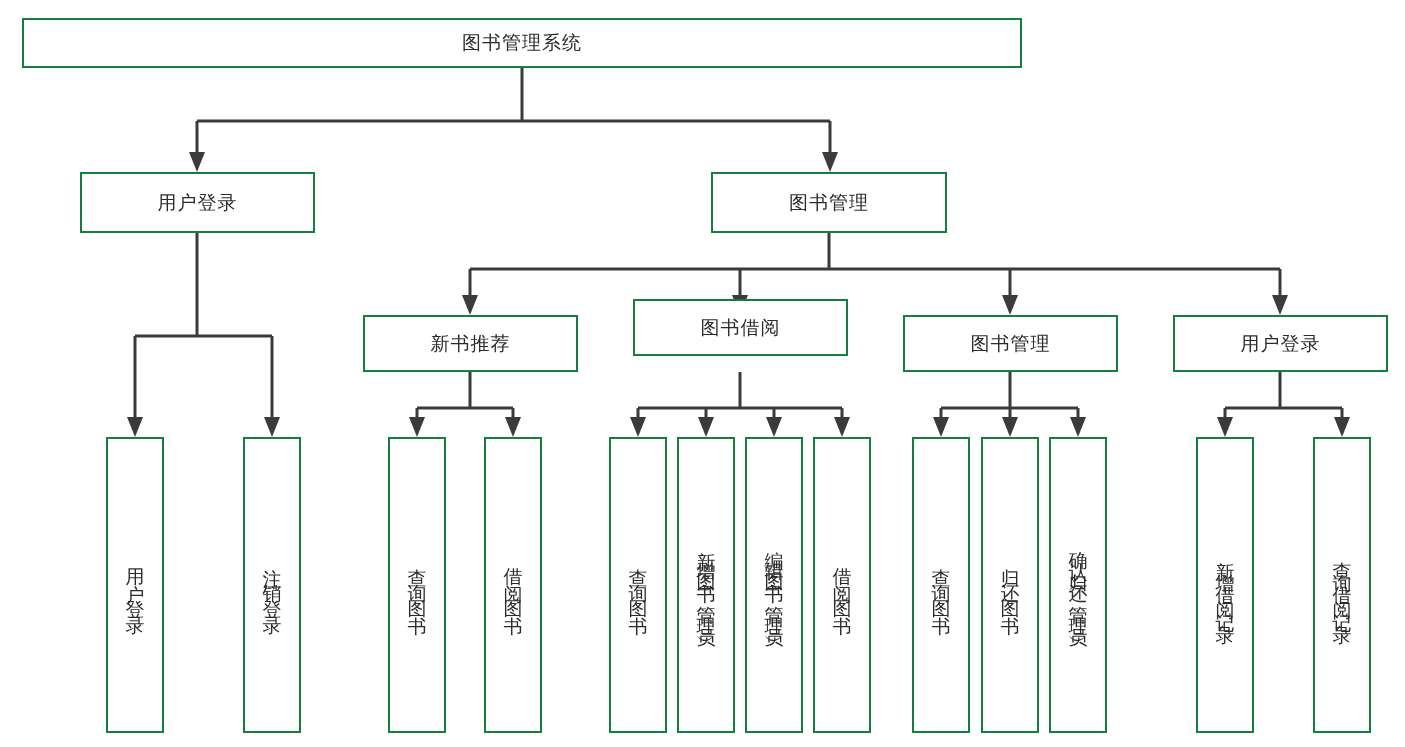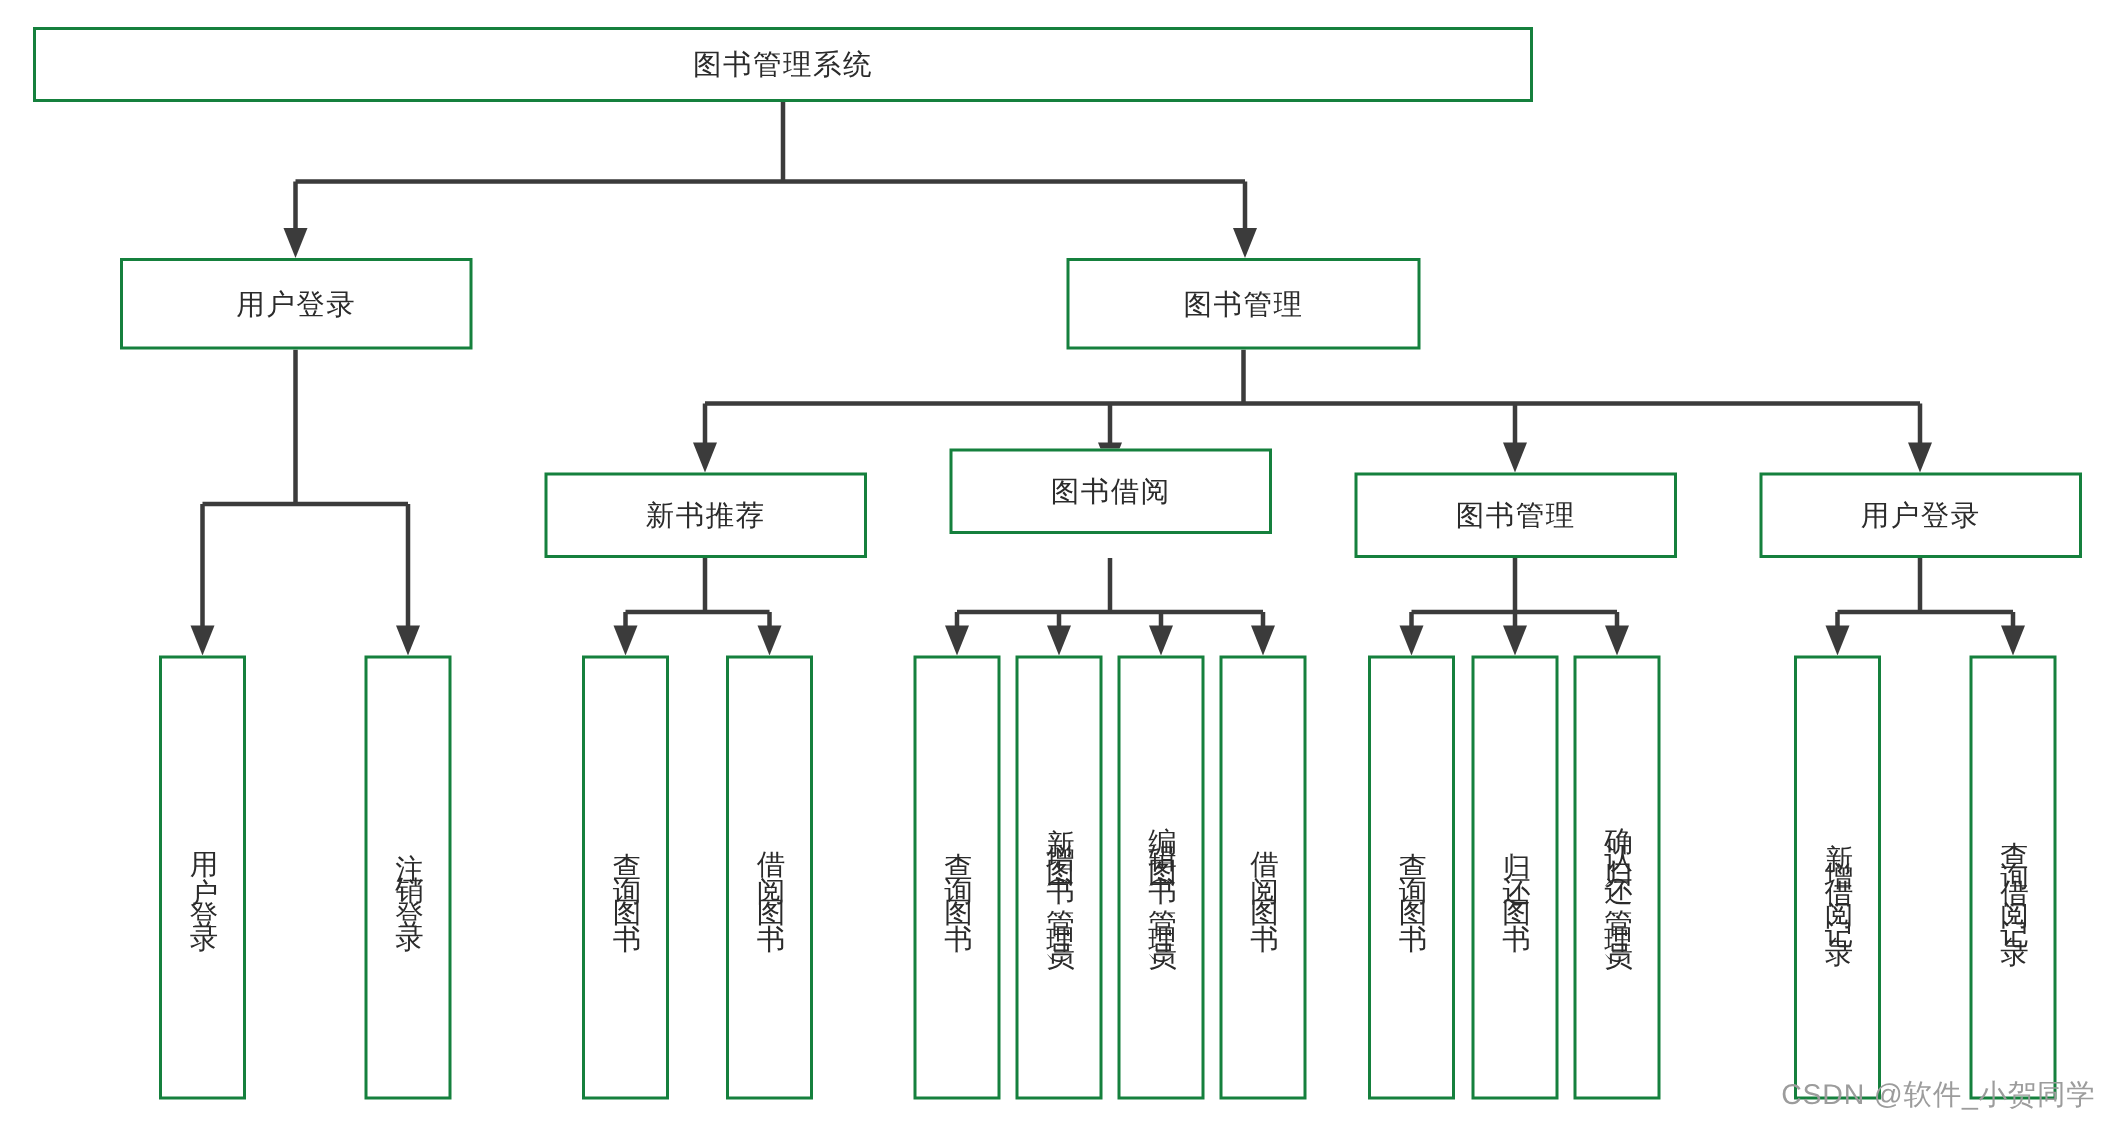--- a/index.html
+++ b/index.html
@@ -151,15 +151,14 @@
     <span>确认归还（管理员）</span>
   </div>
 
   <div class="node leaf ls6" style="left:1196px;">
     <span>新增借阅记录</span>
   </div>
   <div class="node leaf ls6" style="left:1313px;">
     <span>查询借阅记录</span>
   </div>
 
-  <div class="watermark">CSDN @软件_小贺同学</div>
 
 </div>
 
 </body></html>

